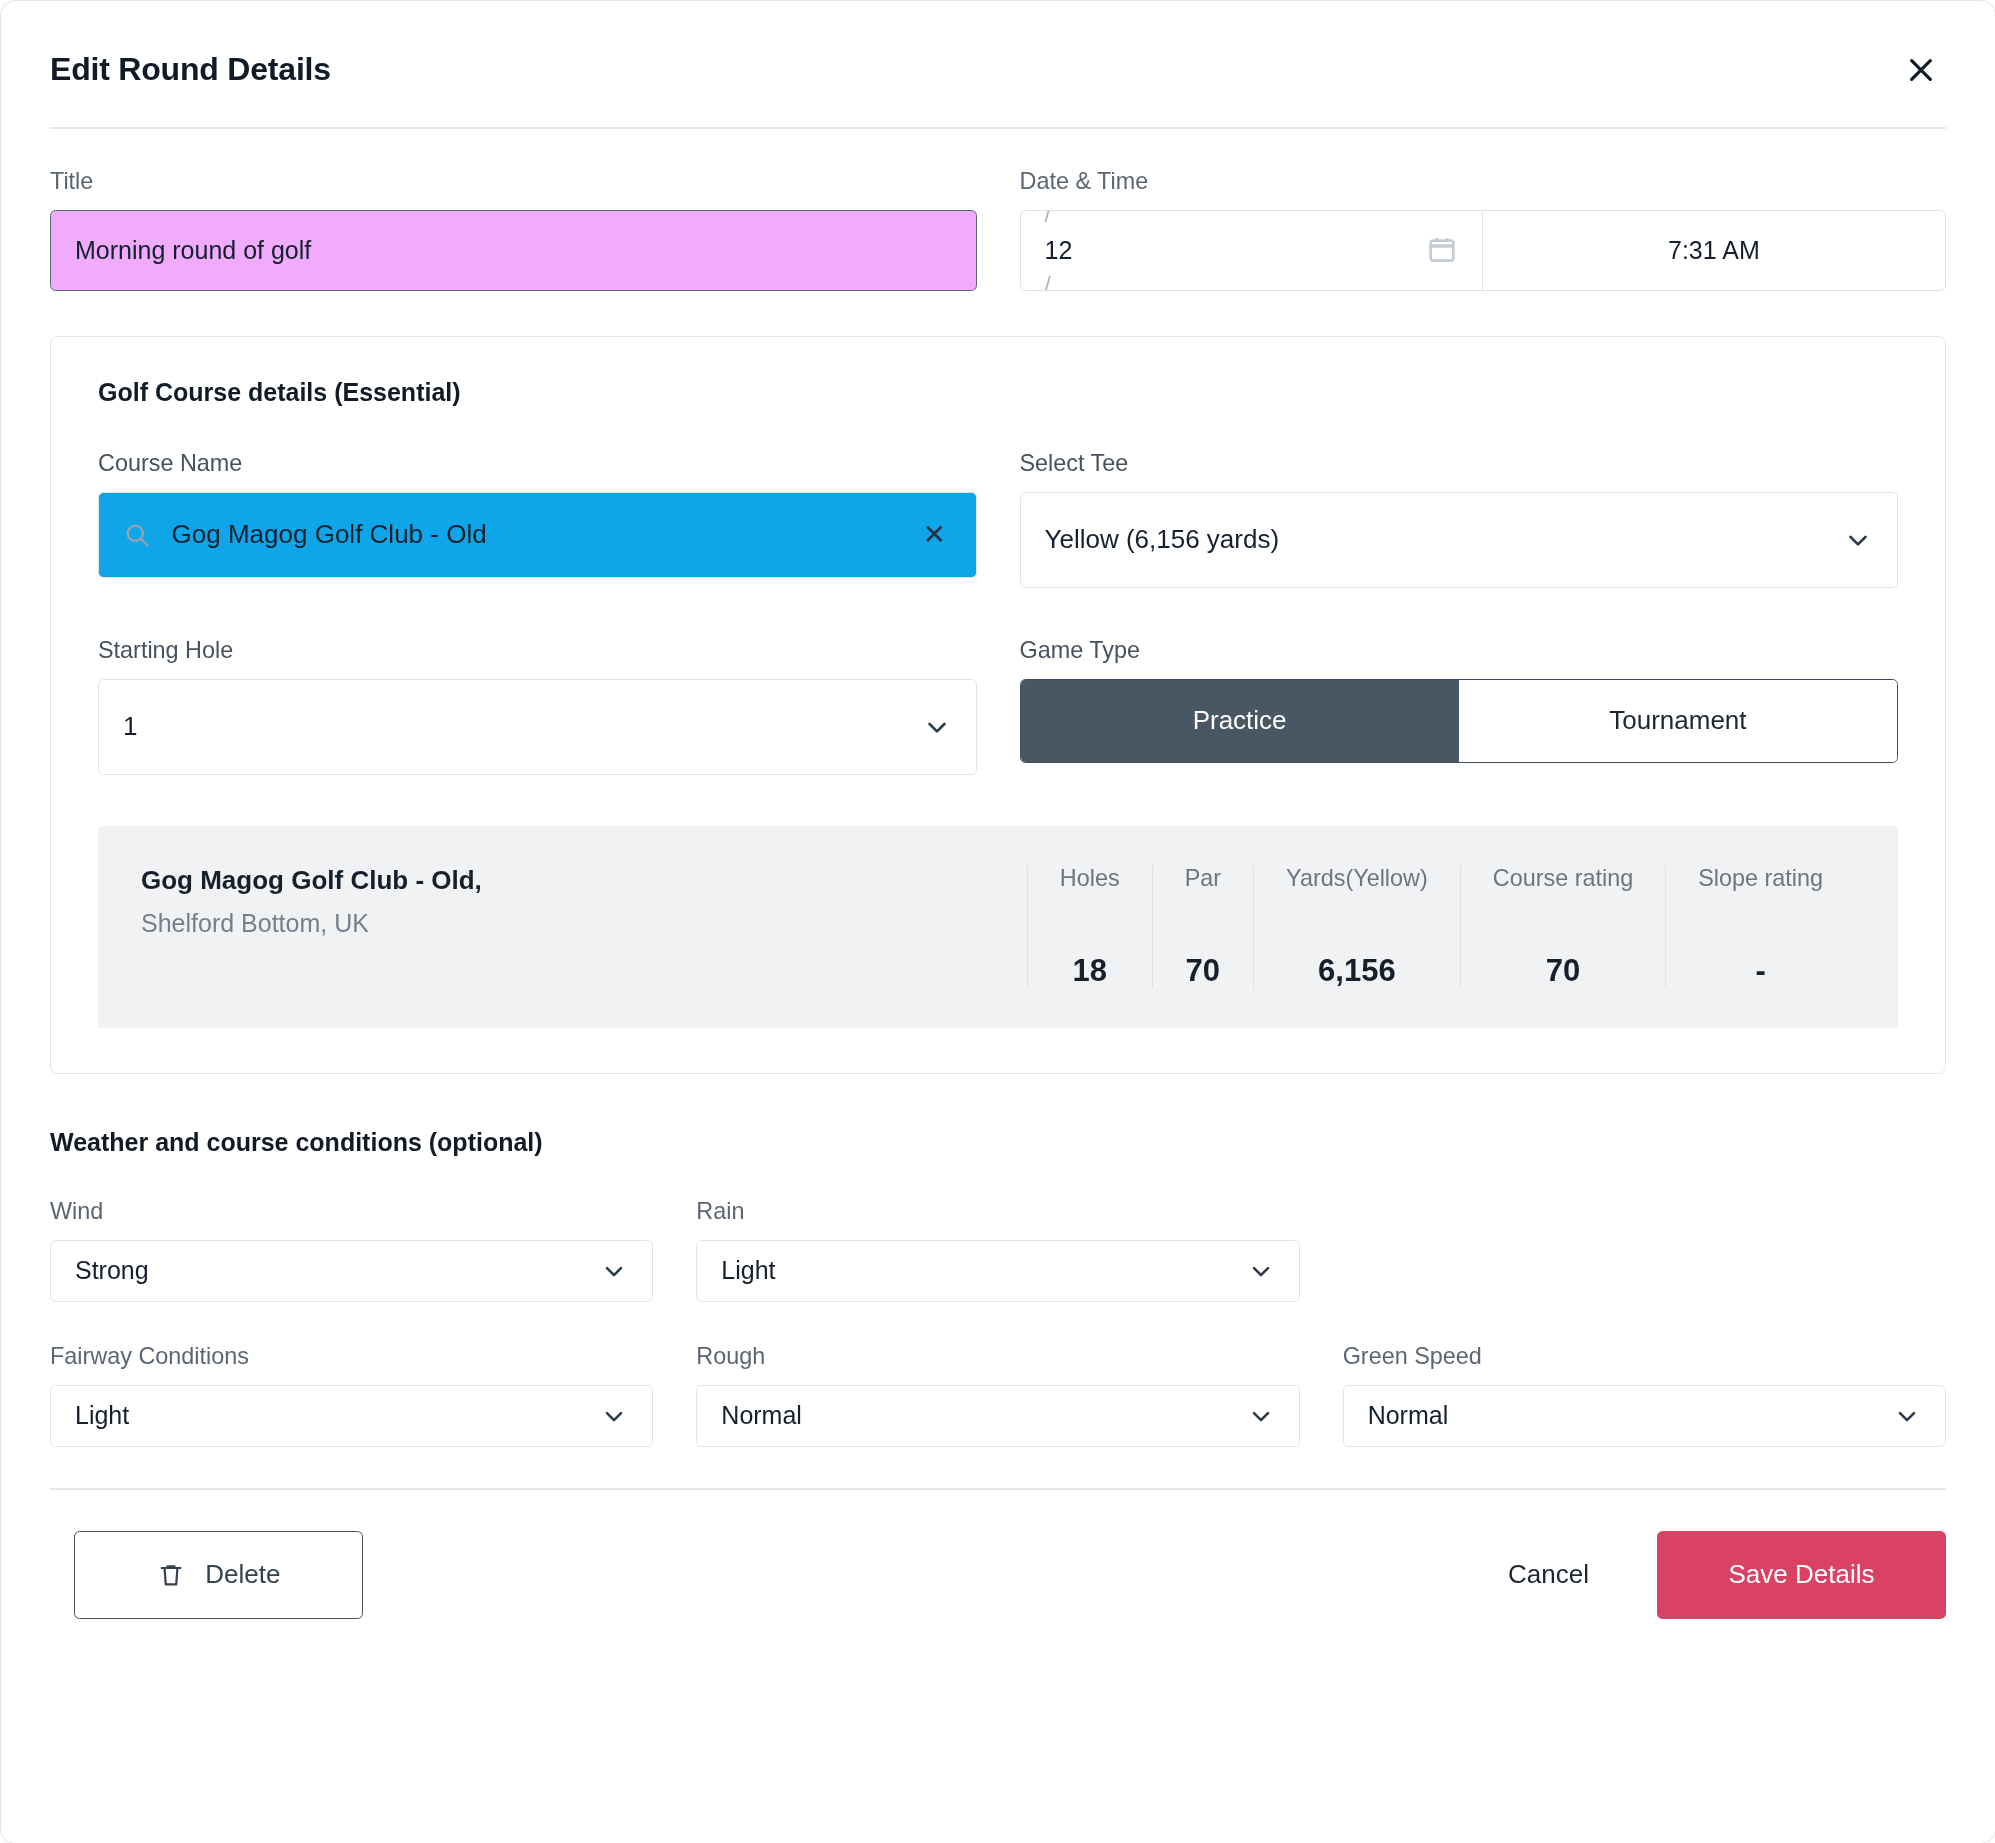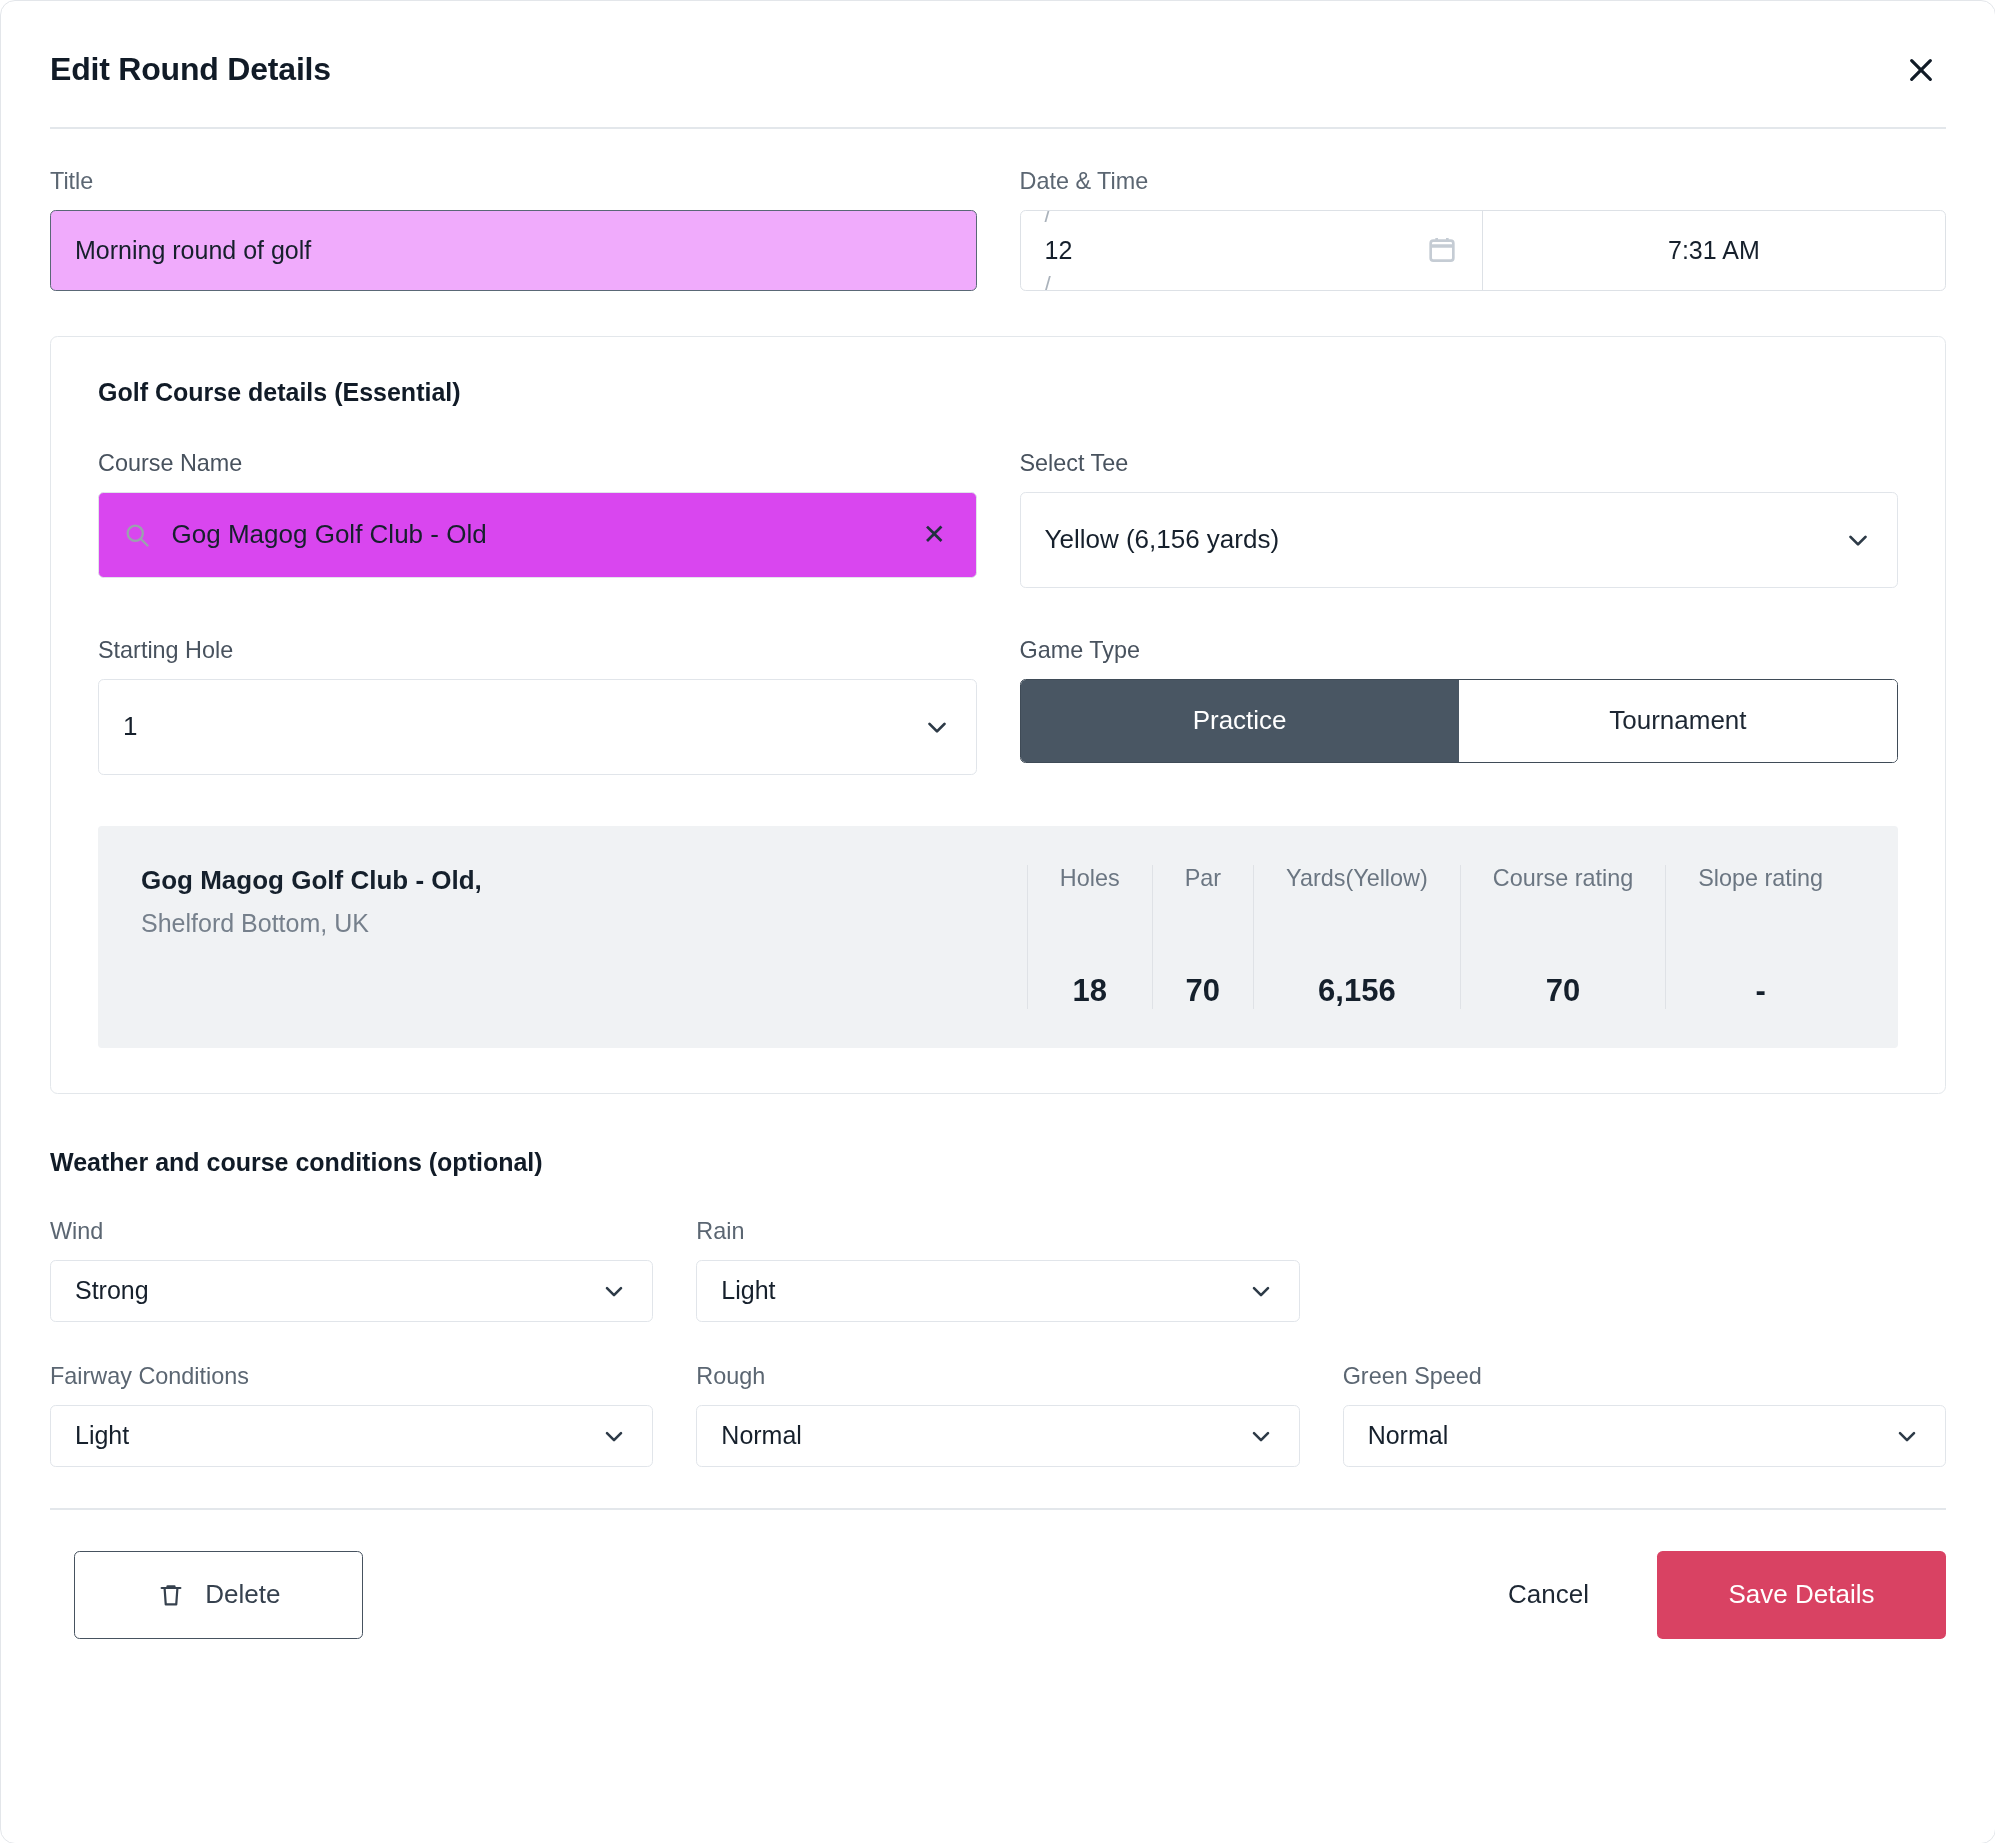--- a/index.html
+++ b/index.html
@@ -67,21 +67,21 @@
   }
 
   
   .card {
     margin-top: 45px; border: 1.9px solid #e3e7eb; border-radius: 7.5px;
     padding: 41px 47px 45px 47px;
   }
   .card-title { font-size: 25px; font-weight: bold; color: #111b27; margin-bottom: 43px; }
 
   .search-field {
-    height: 86px; border: 1.9px solid #e1e5ea; border-radius: 5.6px; background: #d946ef;
+    height: 86px; border: 1.9px solid #e1e5ea; border-radius: 5.6px; background: #0ea5e9;
     display: flex; align-items: center; padding: 11px 24px; gap: 20.6px;
   }
   .search-val { flex: 1; font-size: 26px; color: #16202c; }
   .clear-x { cursor: pointer; font-size: 28px; color: #22303f; line-height: 1; padding: 0 5.6px; }
 
   .select {
     height: 96px; border: 1.9px solid #e1e5ea; border-radius: 5.6px; background: #fff;
     display: flex; align-items: center; justify-content: space-between;
     padding: 0 24px; font-size: 26px; color: #16202c; cursor: pointer;
   }
@@ -108,21 +108,21 @@
   .stats-name { flex: 1; min-width: 0; padding-right: 28px; }
   .stats-name .n1 { font-size: 26px; font-weight: bold; color: #15202c; margin-bottom: 13px; }
   .stats-name .n2 { font-size: 25px; color: #76808c; }
   .stat {
     padding: 0 32px; border-left: 1.9px solid #dfe2e6;
     display: flex; flex-direction: column; align-items: center; justify-content: center;
     text-align: center;
     gap: 48px;
   }
   .stat-k { font-size: 23.4px; color: #6b7682; margin-bottom: 13px; white-space: nowrap; }
-  .stat-v { font-size: 31px; font-weight: bold; color: #15202c; margin-top: 20px; }
+  .stat-v { font-size: 31px; font-weight: bold; color: #15202c; }
 
   
   .weather-title { font-size: 25px; font-weight: bold; color: #111b27; margin-top: 54px; margin-bottom: 41px; }
   .wrow { display: flex; gap: 43px; margin-bottom: 41px; }
   .wcol { flex: 1; min-width: 0; }
   .wcol.empty { visibility: hidden; }
 
   .foot-rule { height: 1.9px; background: #e3e7eb; margin-top: 37px; }
 
   

